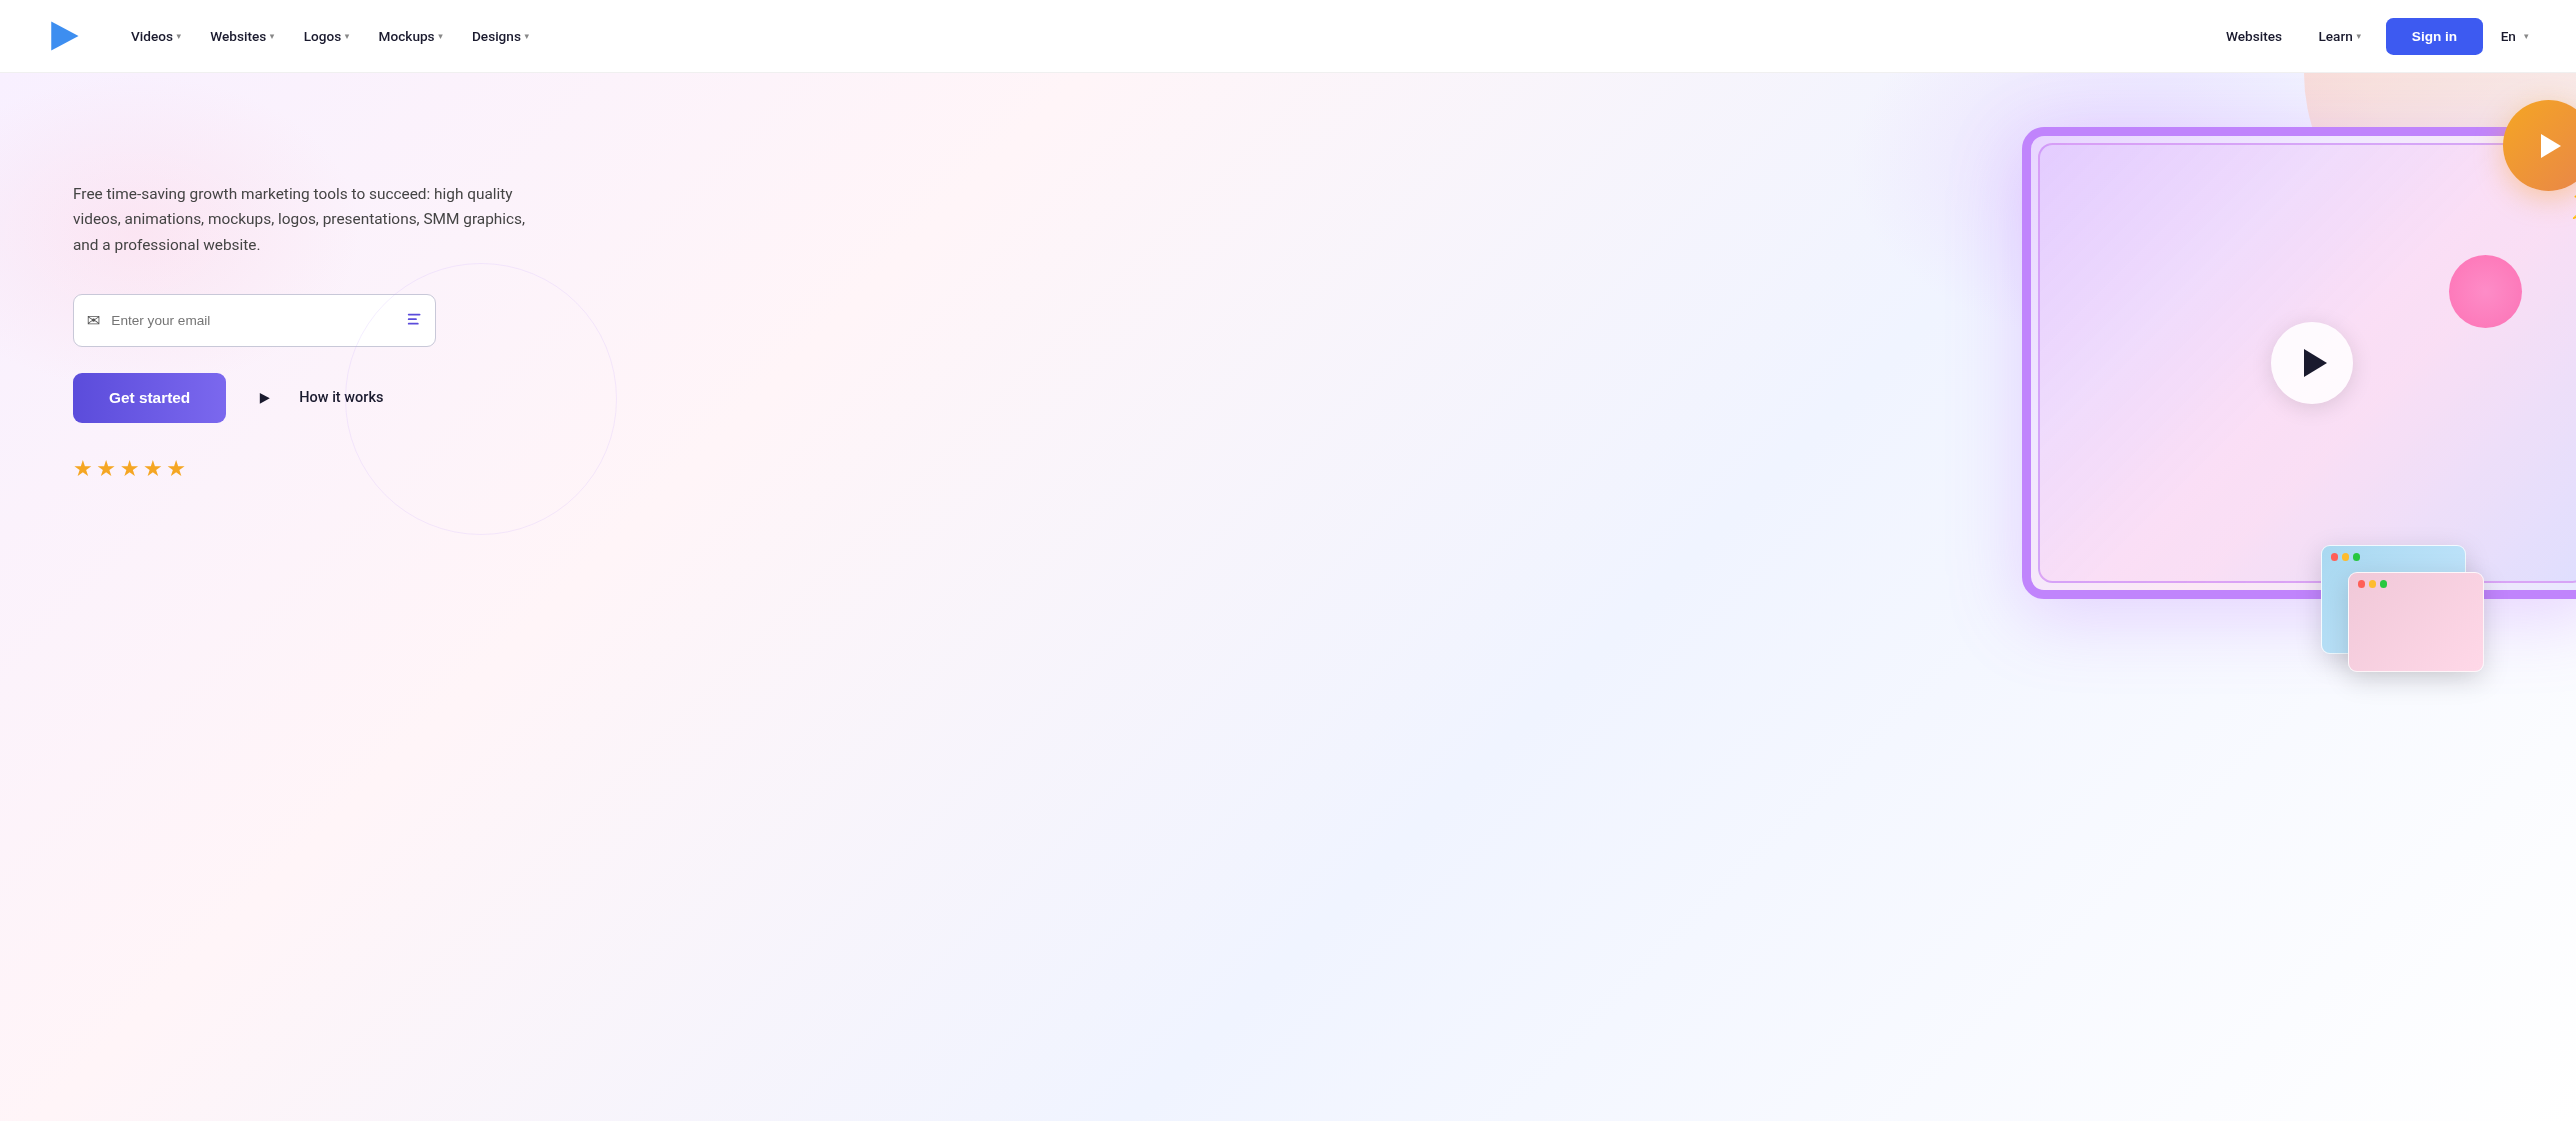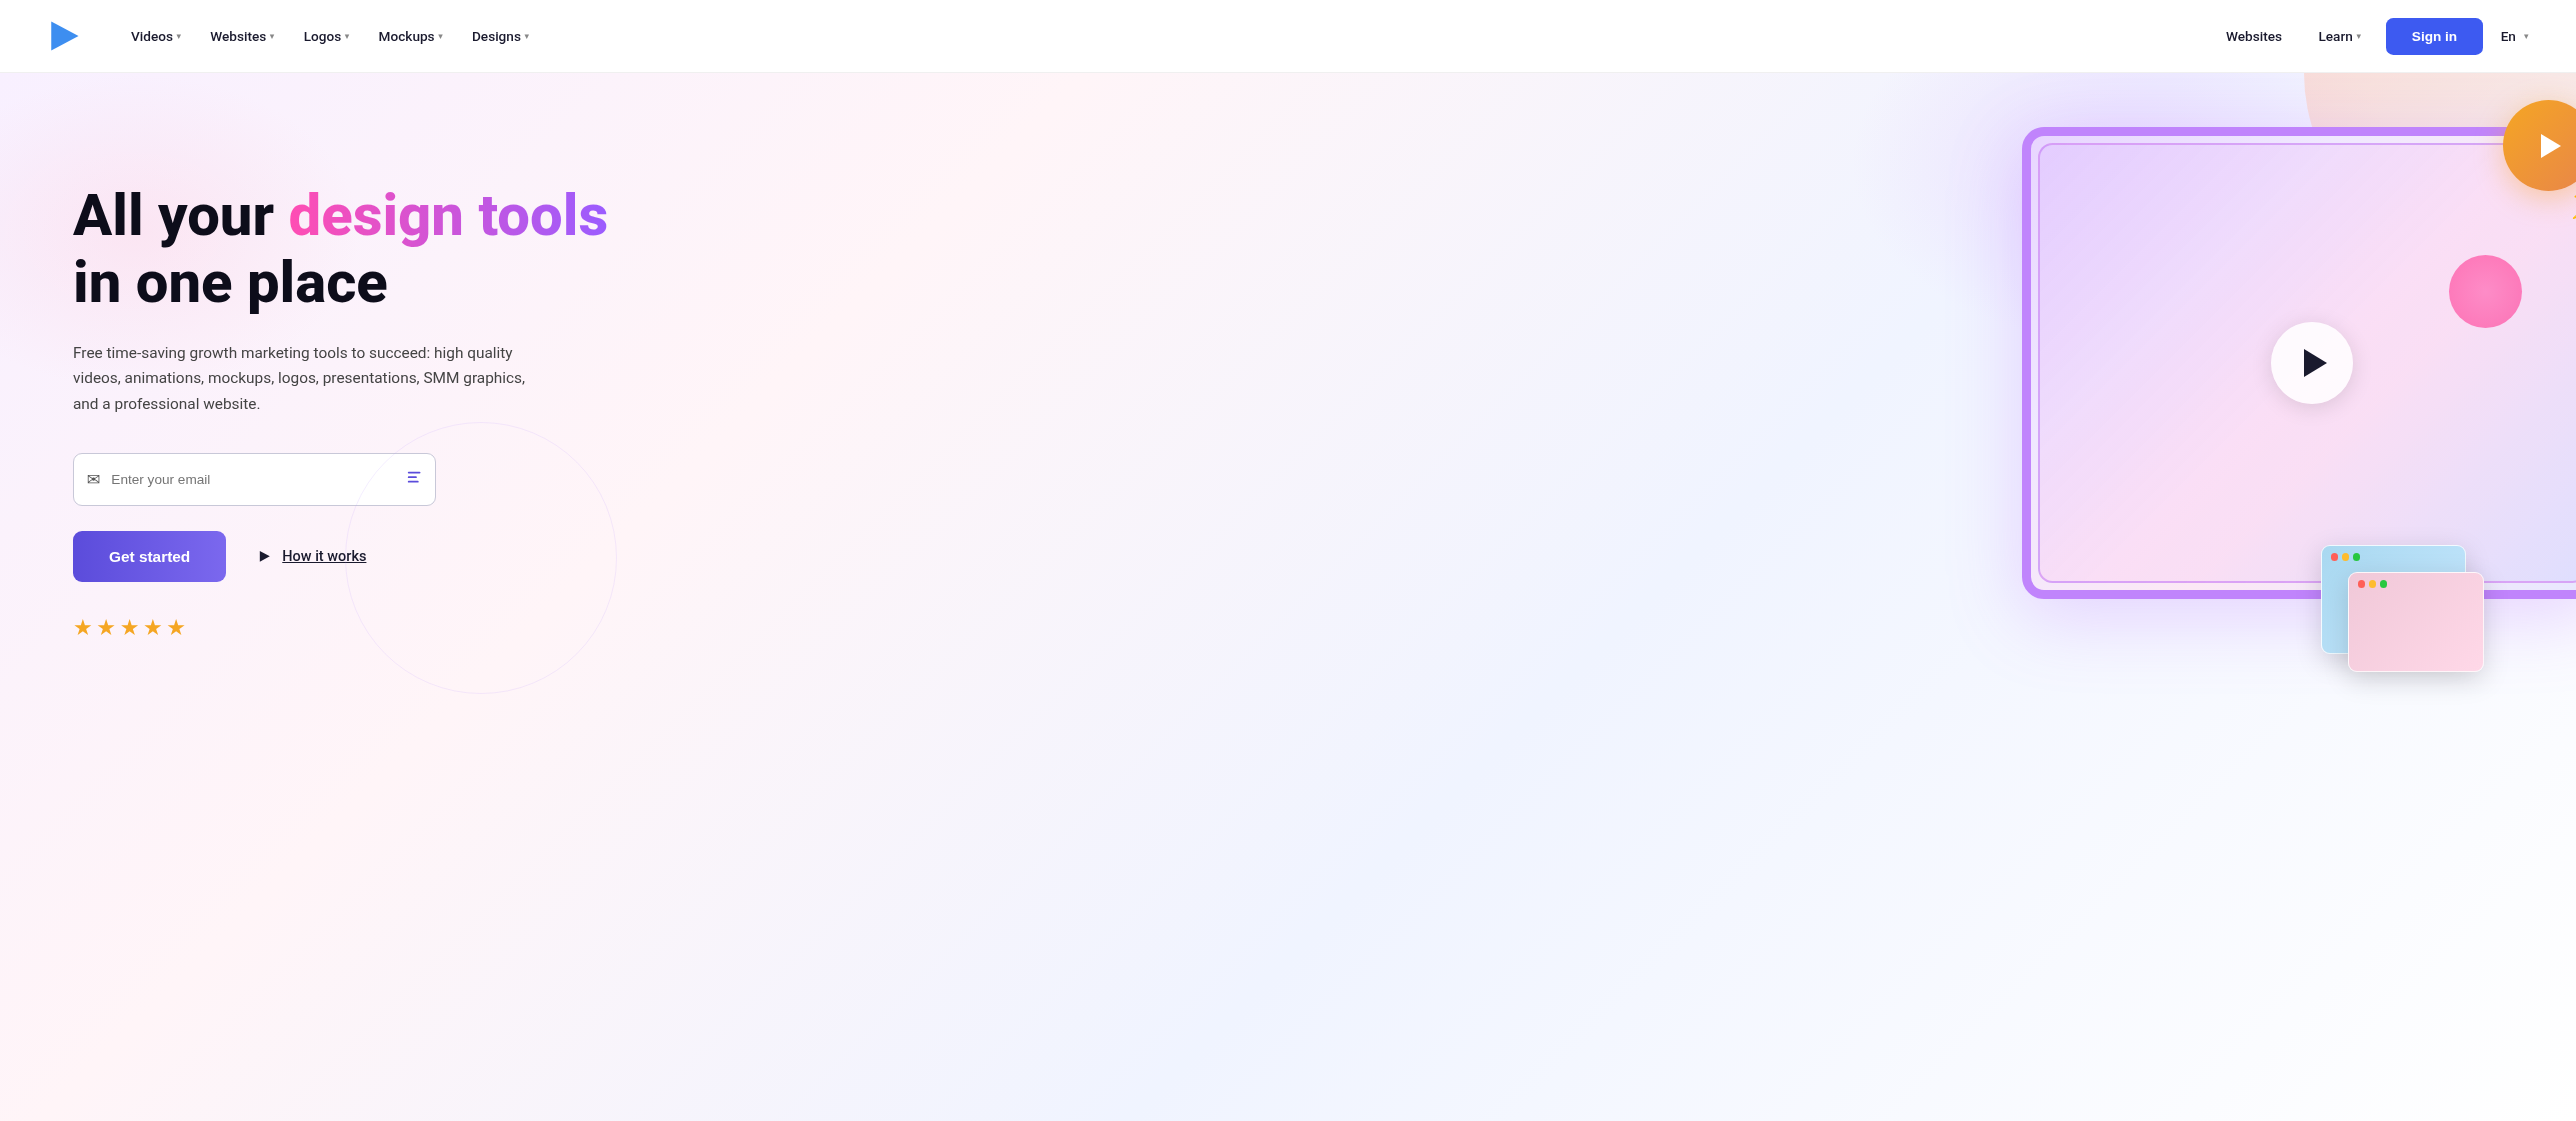--- a/index.html
+++ b/index.html
@@ -203,26 +203,25 @@
       padding: 16.3px 36px;
       font-size: 15.4px;
       font-weight: 700;
       cursor: pointer;
       white-space: nowrap;
     }
 
     .how-it-works {
       display: flex;
       align-items: center;
-      gap: 9px;
+      gap: 26px;
       font-size: 14.5px;
       font-weight: 500;
       color: #1a1a2e;
       cursor: pointer;
-      text-decoration: underline;
     }
     .play-small {
       width: 18px;
       height: 18px;
       display: flex;
       align-items: center;
       justify-content: center;
     }
 
     .hero-stars {
@@ -455,24 +454,20 @@
       <span>En</span>
       <span class="nav-chevron">▾</span>
     </div>
   </div>
 </nav>
 
 <section class="hero">
   <div class="top-right-gradient"></div>
 
   <div class="hero-left">
-    <h1 class="hero-title">
-      <span>All your </span><span class="hero-title-gradient">design tools</span><br>
-      <span>in one place</span>
-    </h1>
 
     <p class="hero-subtitle">Free time-saving growth marketing tools to succeed: high quality videos, animations, mockups, logos, presentations, SMM graphics, and a professional website.</p>
 
     <div class="hero-email-row">
       <span class="hero-email-icon">✉</span>
       <input class="hero-email-input" type="email" placeholder="Enter your email" style="">
       <span class="hero-email-bars">
         <svg width="16.3" height="16.3" viewBox="0 0 18 18" fill="none">
           <rect x="2" y="3" width="14" height="2" rx="1" fill="#5b4cdb"></rect>
           <rect x="2" y="8" width="10" height="2" rx="1" fill="#5b4cdb"></rect>

